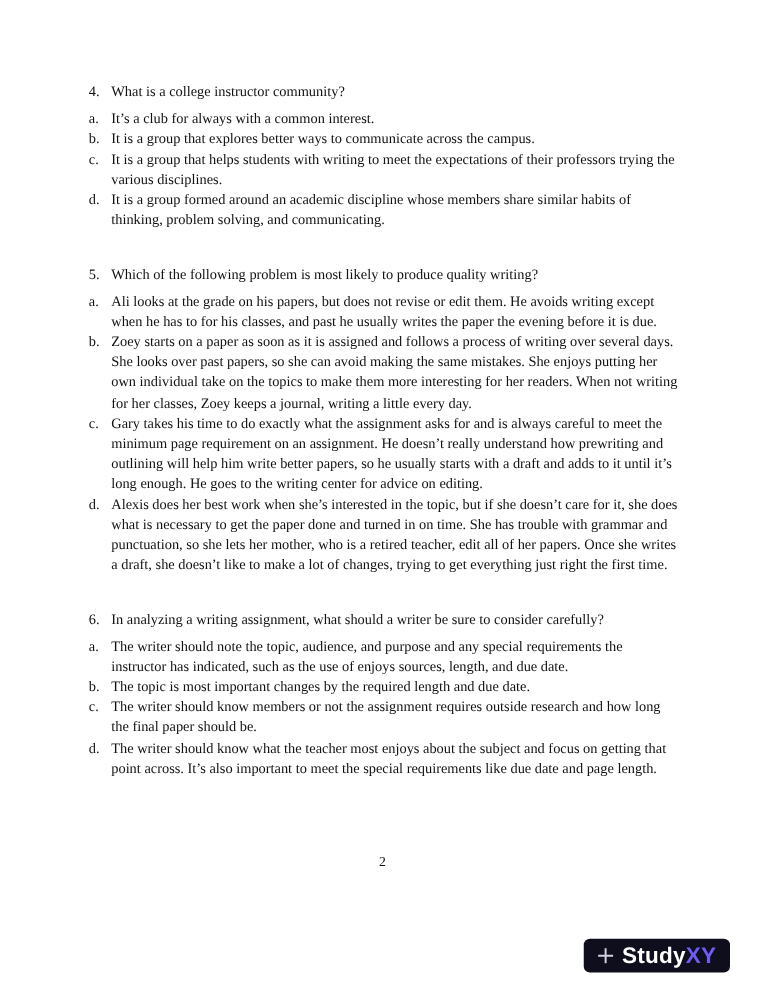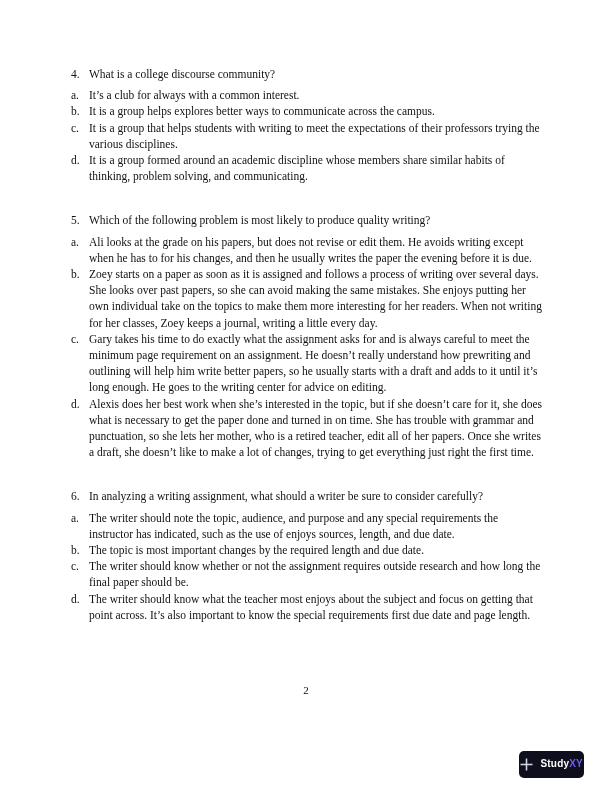--- a/index.html
+++ b/index.html
@@ -48,75 +48,75 @@
     width: 100%;
     text-align: center;
     font-size: 11px;
     color: #111111;
   }
   .logo-badge {
     position: absolute;
     right: 28px;
     bottom: 14px;
     height: 27px;
-    padding: 0 1px;
+    padding: 0 11px;
     background: #0e0e1c;
     border-radius: 5px;
     display: flex;
     align-items: center;
     gap: 7px;
     font-family: "Liberation Sans", sans-serif;
-    font-size: 10px;
+    font-size: 18px;
     font-weight: 700;
   }
   .logo-plus {
     display: inline-flex;
     align-items: center;
     justify-content: center;
   }
   .logo-study { color: #ffffff; letter-spacing: 0.2px; }
   .logo-xy { color: #6f5cf7; letter-spacing: 0.2px; }
 </style>
 </head>
 <body>
 
 <div class="page">
   <div class="content">
 
     <div class="question">
       <div class="q-row">
         <span class="q-label">4.</span>
-        <span class="q-text">What is a college discourse community?</span>
+        <span class="q-text">What is a college instructor community?</span>
       </div>
       <div class="o-row">
         <span class="o-label">a.</span>
         <span class="o-text">It’s a club for always with a common interest.</span>
       </div>
       <div class="o-row">
         <span class="o-label">b.</span>
-        <span class="o-text">It is a group helps explores better ways to communicate across the campus.</span>
+        <span class="o-text">It is a group that explores better ways to communicate across the campus.</span>
       </div>
       <div class="o-row">
         <span class="o-label">c.</span>
         <span class="o-text">It is a group that helps students with writing to meet the expectations of their professors trying the various disciplines.</span>
       </div>
       <div class="o-row">
         <span class="o-label">d.</span>
         <span class="o-text">It is a group formed around an academic discipline whose members share similar habits of thinking, problem solving, and communicating.</span>
       </div>
     </div>
 
     <div class="question">
       <div class="q-row">
         <span class="q-label">5.</span>
         <span class="q-text">Which of the following problem is most likely to produce quality writing?</span>
       </div>
       <div class="o-row">
         <span class="o-label">a.</span>
-        <span class="o-text">Ali looks at the grade on his papers, but does not revise or edit them. He avoids writing except when he has to for his changes, and then he usually writes the paper the evening before it is due.</span>
+        <span class="o-text">Ali looks at the grade on his papers, but does not revise or edit them. He avoids writing except when he has to for his classes, and past he usually writes the paper the evening before it is due.</span>
       </div>
       <div class="o-row">
         <span class="o-label">b.</span>
         <span class="o-text">Zoey starts on a paper as soon as it is assigned and follows a process of writing over several days. She looks over past papers, so she can avoid making the same mistakes. She enjoys putting her own individual take on the topics to make them more interesting for her readers. When not writing for her classes, Zoey keeps a journal, writing a little every day.</span>
       </div>
       <div class="o-row">
         <span class="o-label">c.</span>
         <span class="o-text">Gary takes his time to do exactly what the assignment asks for and is always careful to meet the minimum page requirement on an assignment. He doesn’t really understand how prewriting and outlining will help him write better papers, so he usually starts with a draft and adds to it until it’s long enough. He goes to the writing center for advice on editing.</span>
       </div>
       <div class="o-row">
@@ -133,25 +133,25 @@
       <div class="o-row">
         <span class="o-label">a.</span>
         <span class="o-text">The writer should note the topic, audience, and purpose and any special requirements the instructor has indicated, such as the use of enjoys sources, length, and due date.</span>
       </div>
       <div class="o-row">
         <span class="o-label">b.</span>
         <span class="o-text">The topic is most important changes by the required length and due date.</span>
       </div>
       <div class="o-row">
         <span class="o-label">c.</span>
-        <span class="o-text">The writer should know whether or not the assignment requires outside research and how long the final paper should be.</span>
+        <span class="o-text">The writer should know members or not the assignment requires outside research and how long the final paper should be.</span>
       </div>
       <div class="o-row">
         <span class="o-label">d.</span>
-        <span class="o-text">The writer should know what the teacher most enjoys about the subject and focus on getting that point across. It’s also important to know the special requirements first due date and page length.</span>
+        <span class="o-text">The writer should know what the teacher most enjoys about the subject and focus on getting that point across. It’s also important to meet the special requirements like due date and page length.</span>
       </div>
     </div>
 
   </div>
 
   <div class="page-number">2</div>
 
   <div class="logo-badge">
     <span class="logo-plus">
       <svg width="13" height="13" viewBox="0 0 13 13" aria-hidden="true">

